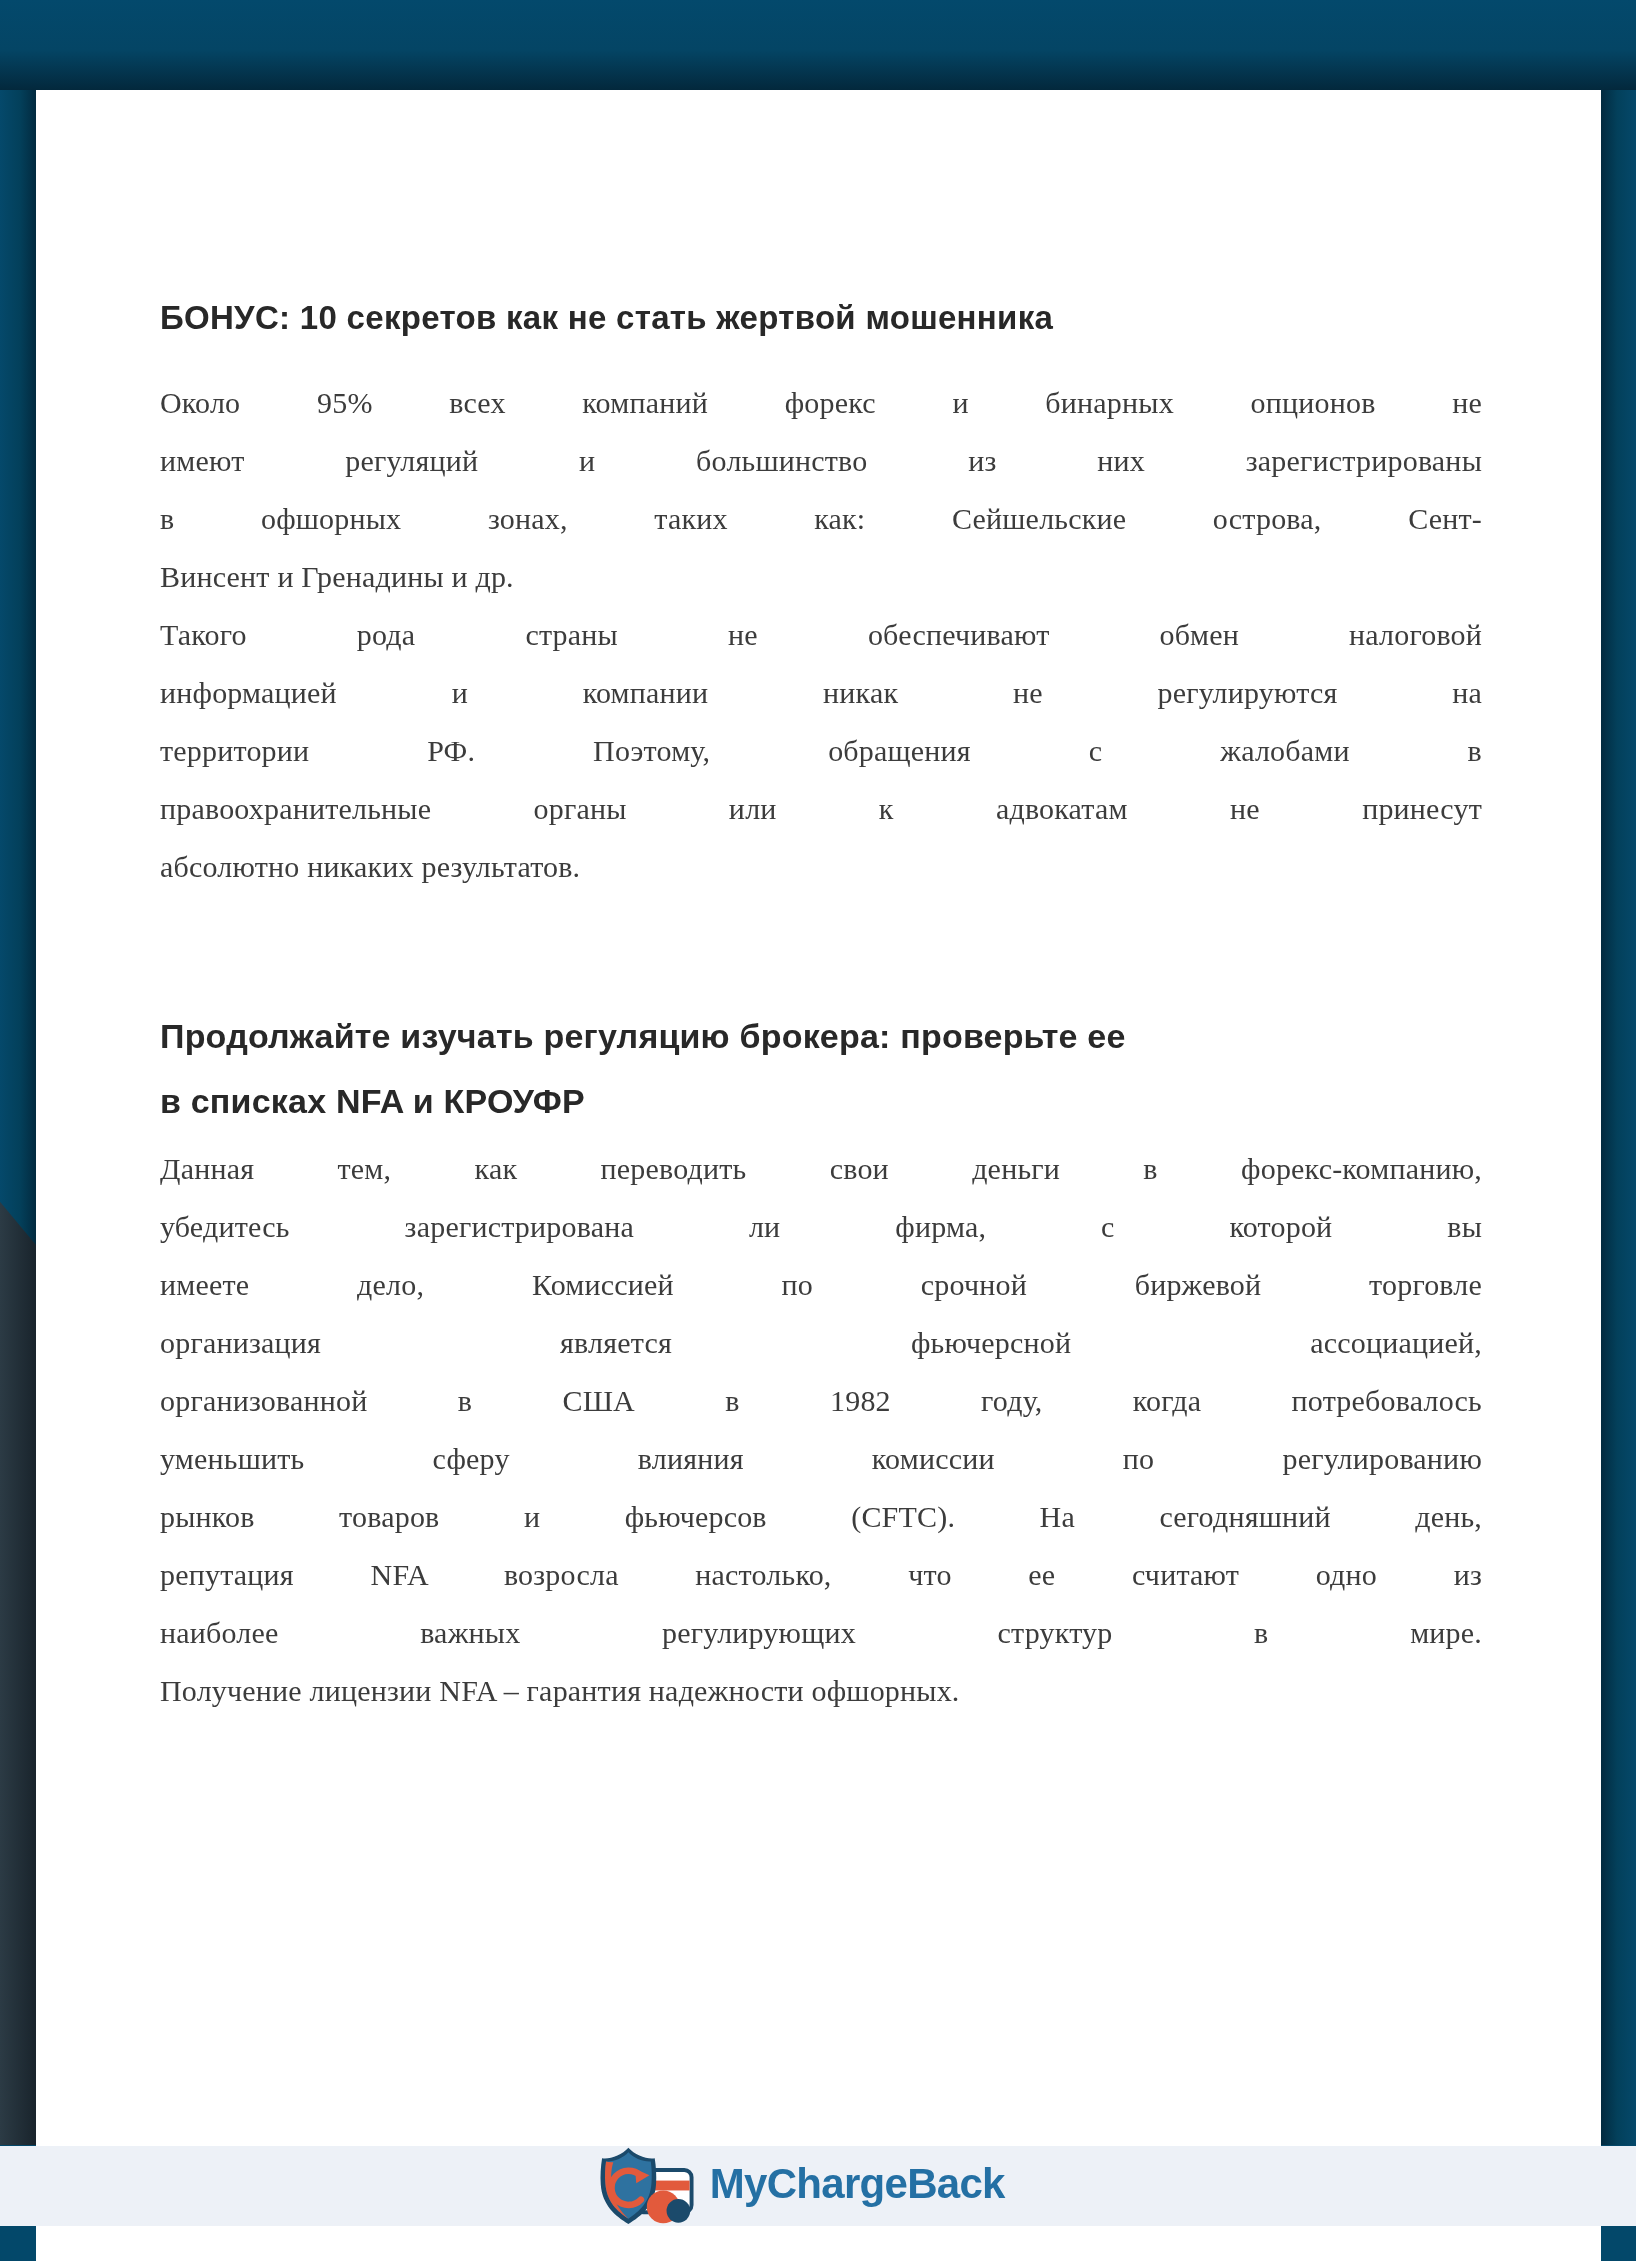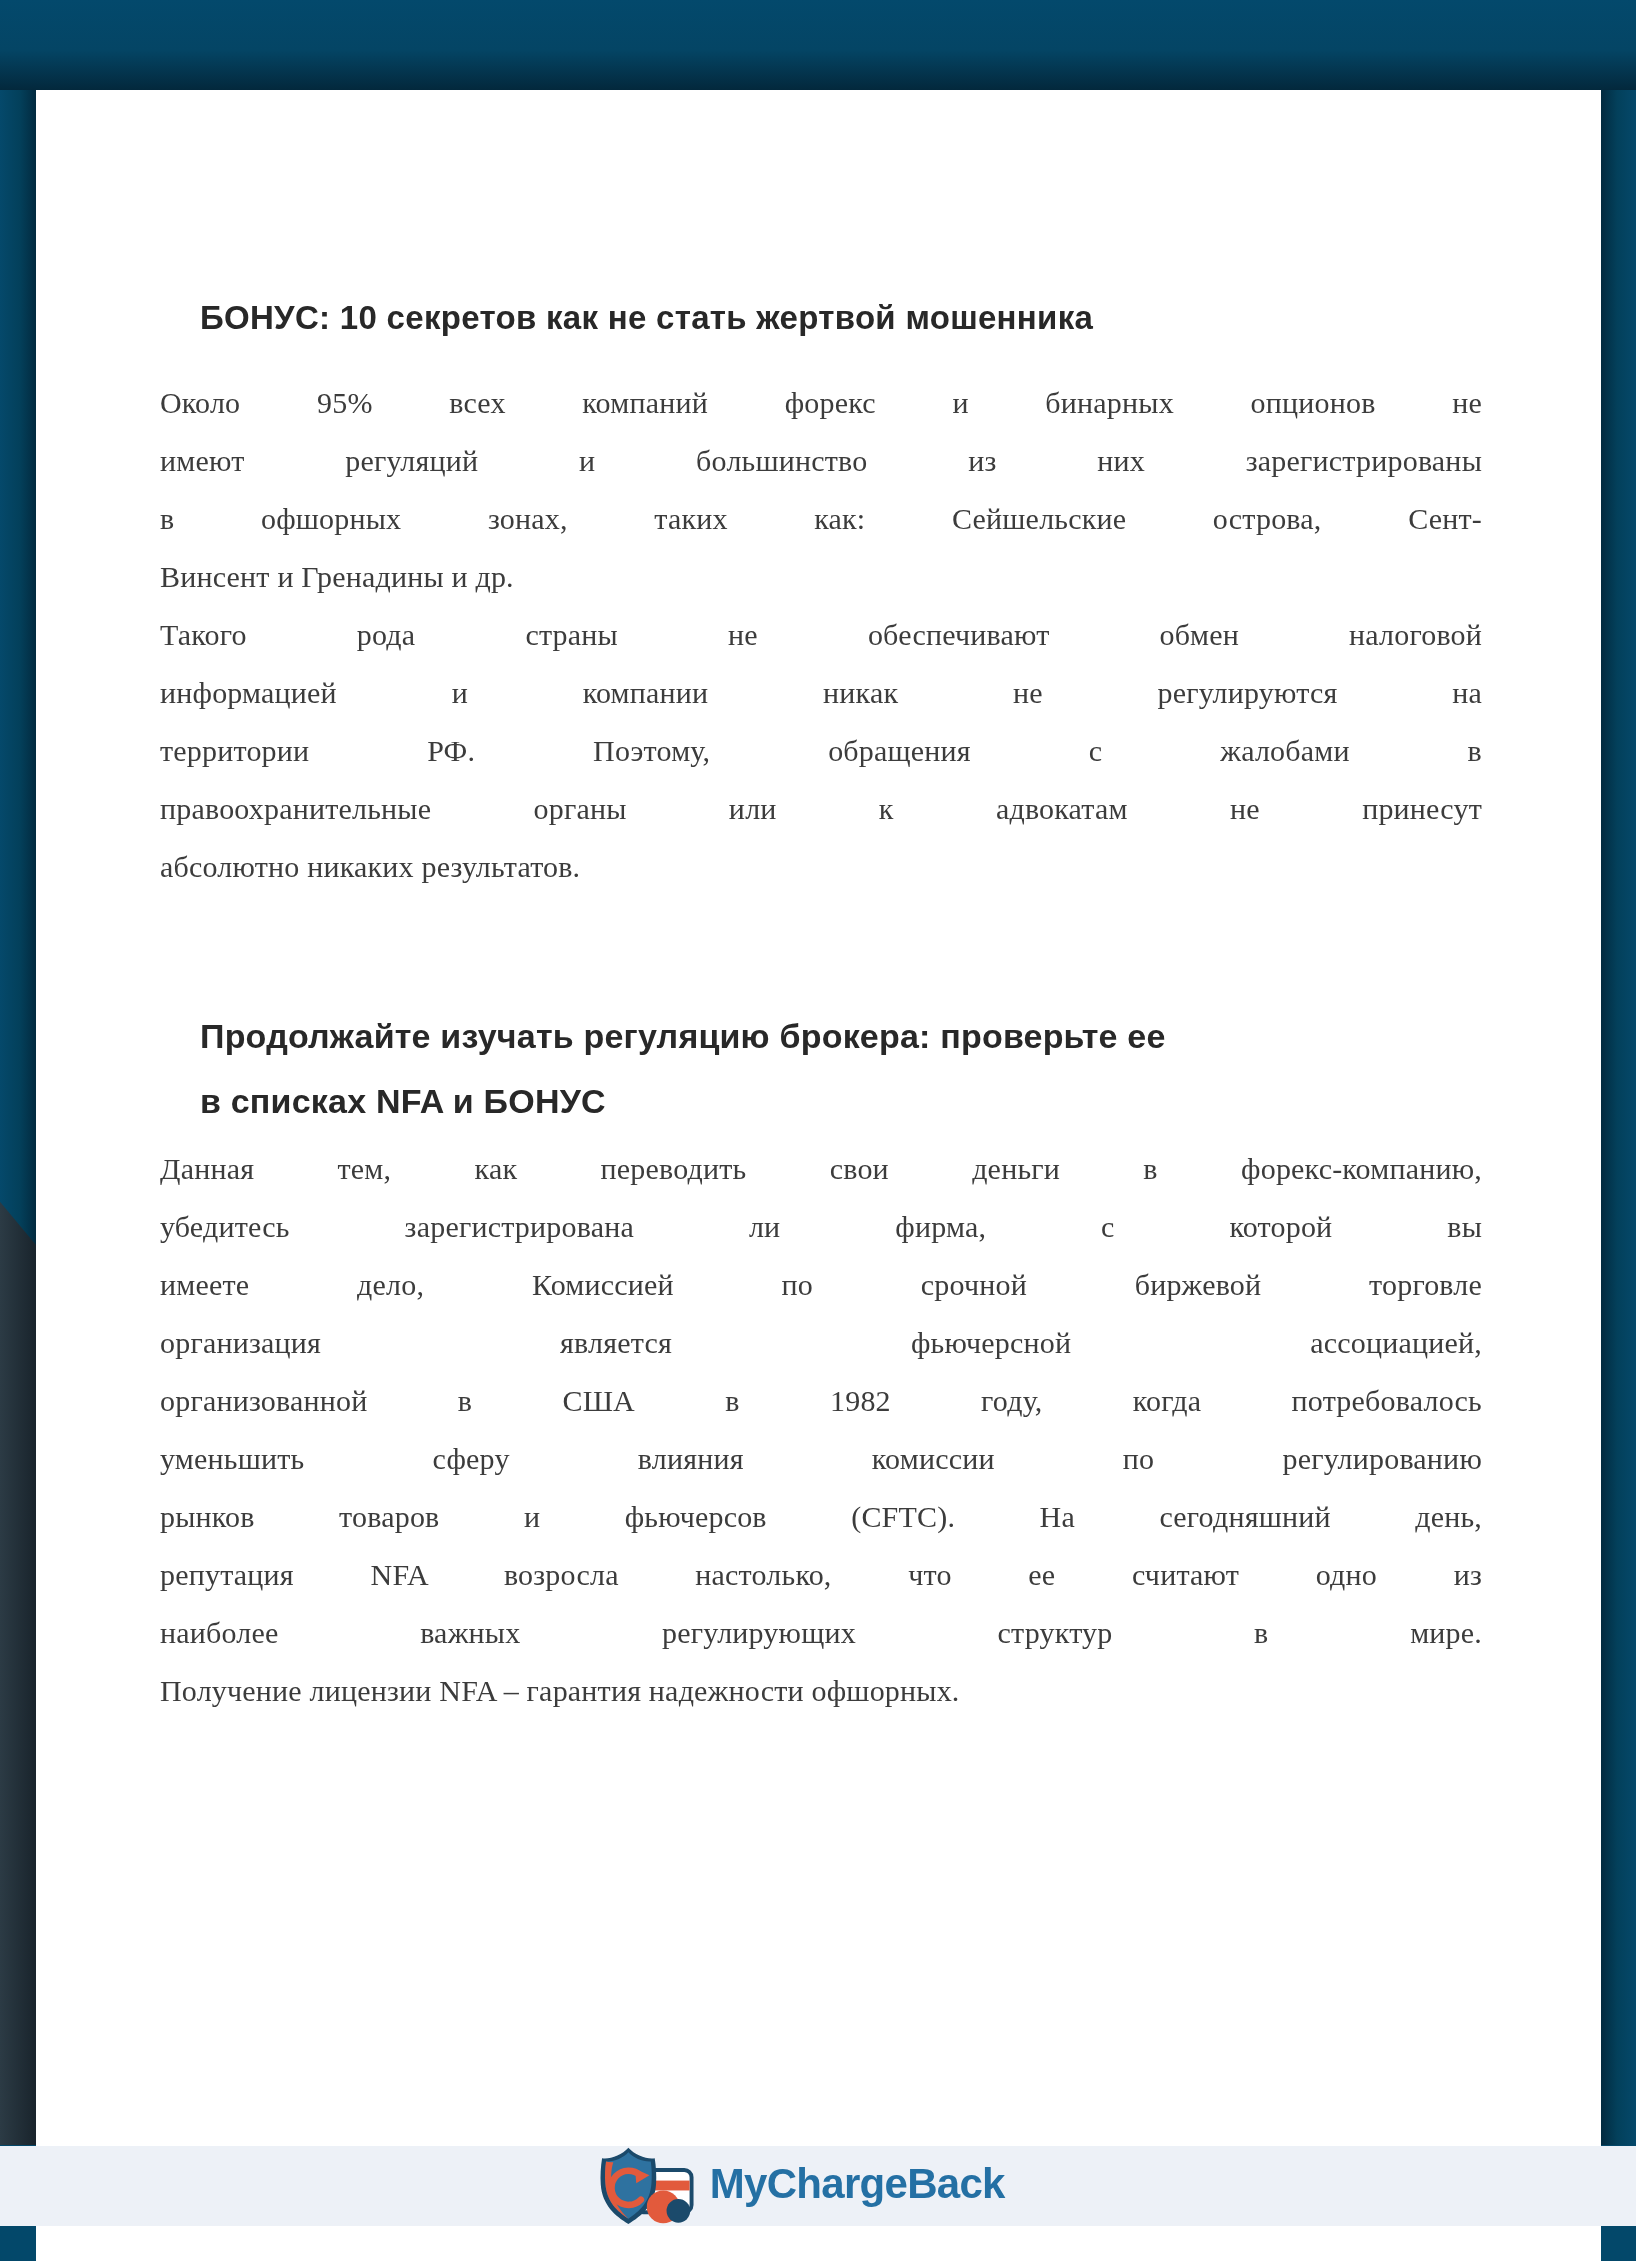--- a/index.html
+++ b/index.html
@@ -46,21 +46,21 @@
   }
   .par{
     position:absolute;left:160px;width:1322px;
     font-size:30px;line-height:58px;color:#3C3C3C;letter-spacing:0.2px;
   }
   .p1{top:374px;}
   .p2{top:606px;}
   .p3{top:1140px;}
   .par .line{text-align:justify;text-align-last:justify;font-family:Liberation Serif, serif;}
   .par .line.last{text-align-last:left;}
-  .h1 .line,.h2 .line{text-align:left;text-align-last:left;margin-left:40px;}
+  .h1 .line,.h2 .line{text-align:left;text-align-last:left;}
   
   .footer-band{
     position:absolute;left:0;top:2146px;width:1637px;height:80px;
     background:#EDF1F7;
     display:flex;align-items:center;justify-content:center;
   }
   .logo{display:flex;align-items:center;gap:14.5px;transform:translateX(-18.5px);}
   .logo-icon{width:100px;height:81px;flex:0 0 auto;}
   .brand{
     font-size:42px;font-weight:700;color:#2470A4;letter-spacing:-0.7px;
@@ -90,21 +90,21 @@
 <div class="par p2">
     <div class="line">Такого рода страны не обеспечивают обмен налоговой</div>
     <div class="line">информацией и компании никак не регулируются на</div>
     <div class="line">территории РФ. Поэтому, обращения с жалобами в</div>
     <div class="line">правоохранительные органы или к адвокатам не принесут</div>
     <div class="line last">абсолютно никаких результатов.</div>
   </div>
 
 <h2 class="h2">
     <div class="line">Продолжайте изучать регуляцию брокера: проверьте ее</div>
-    <div class="line last">в списках NFA и БОНУС</div>
+    <div class="line last">в списках NFA и КРОУФР</div>
   </h2>
 
 <div class="par p3">
     <div class="line">Данная тем, как переводить свои деньги в форекс-компанию,</div>
     <div class="line">убедитесь зарегистрирована ли фирма, с которой вы</div>
     <div class="line">имеете дело, Комиссией по срочной биржевой торговле</div>
     <div class="line">организация является фьючерсной ассоциацией,</div>
     <div class="line">организованной в США в 1982 году, когда потребовалось</div>
     <div class="line">уменьшить сферу влияния комиссии по регулированию</div>
     <div class="line">рынков товаров и фьючерсов (CFTC). На сегодняшний день,</div>

